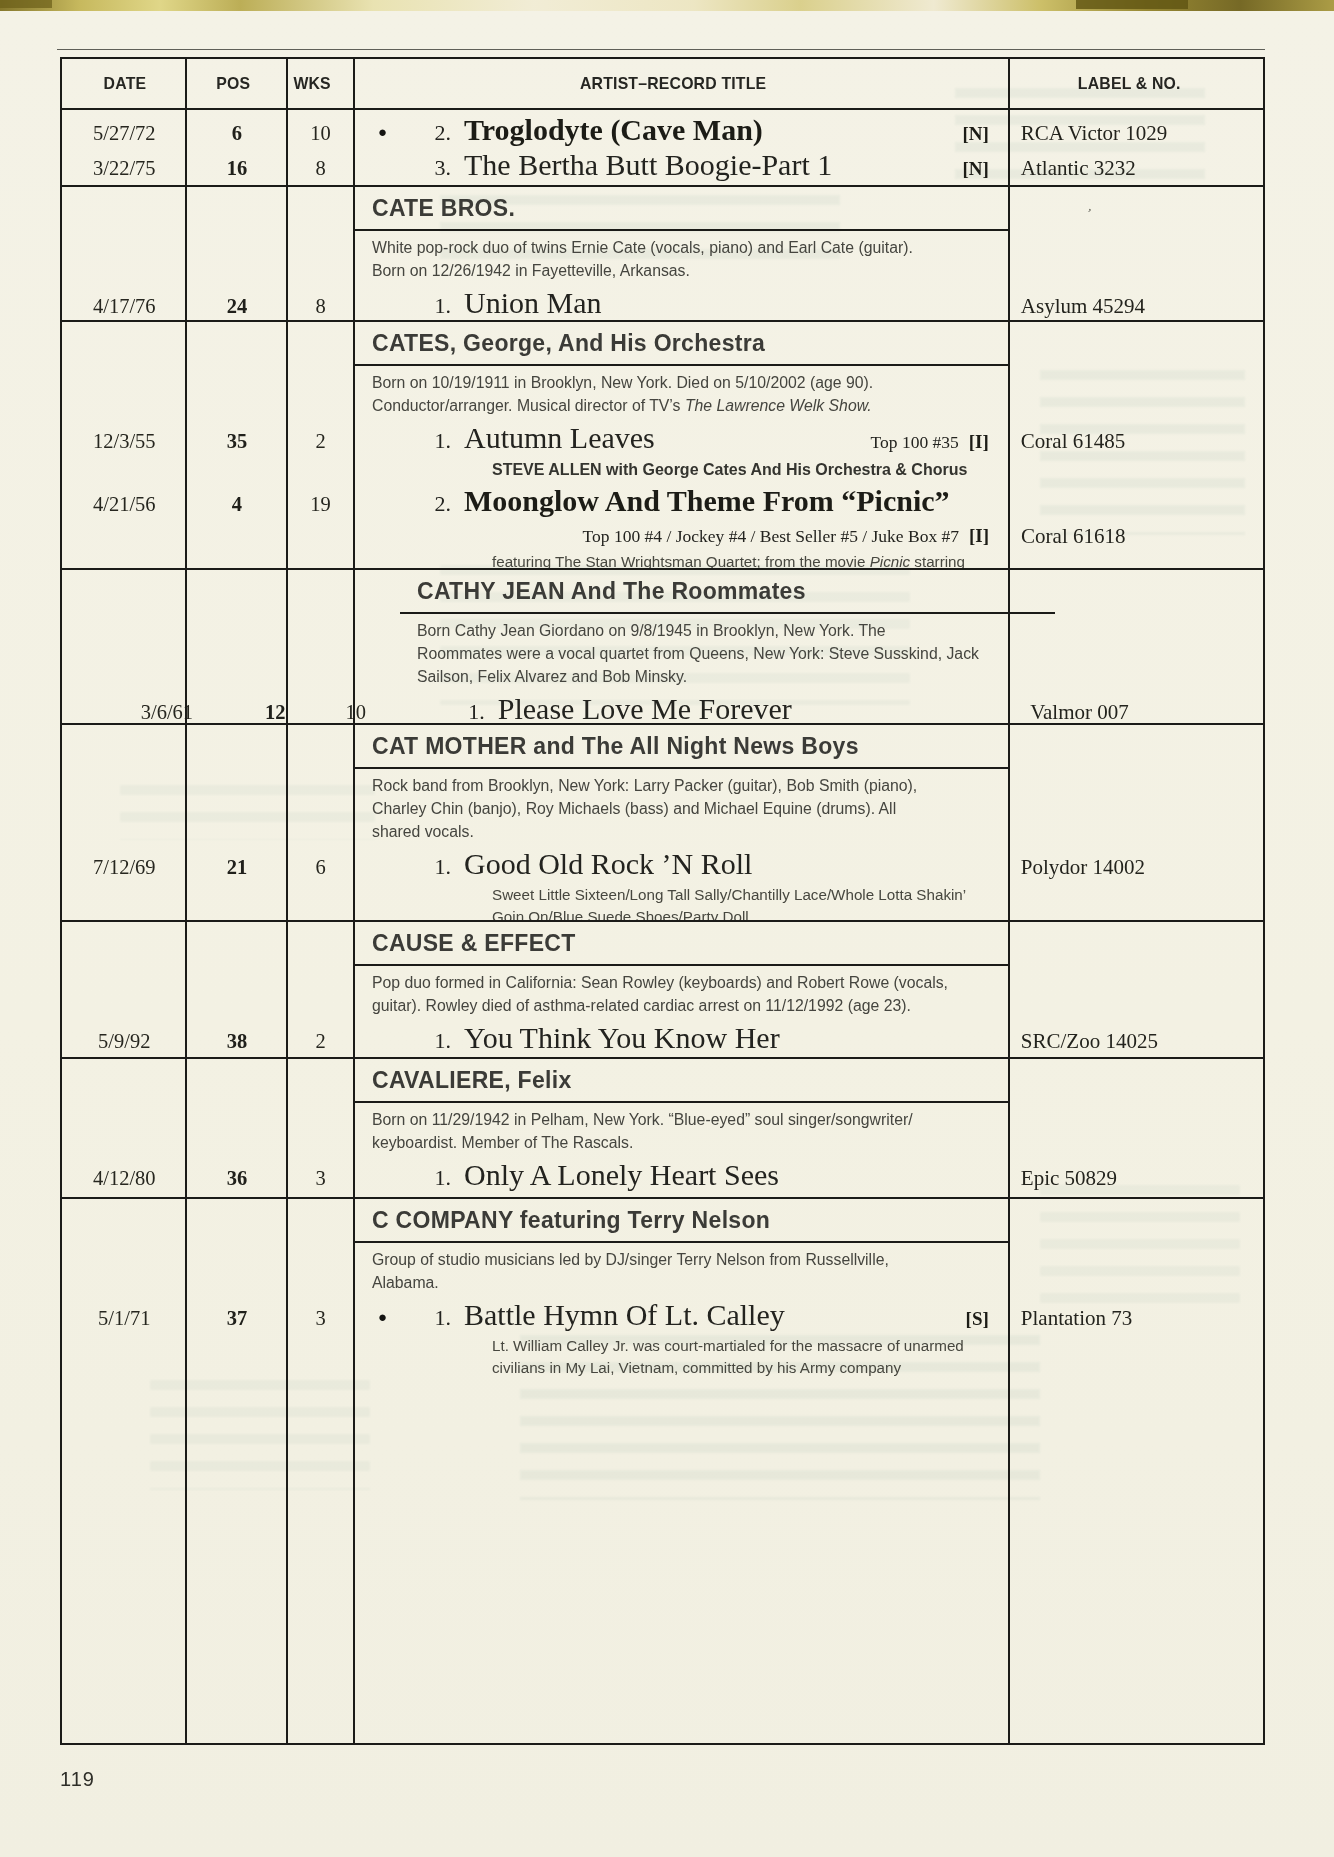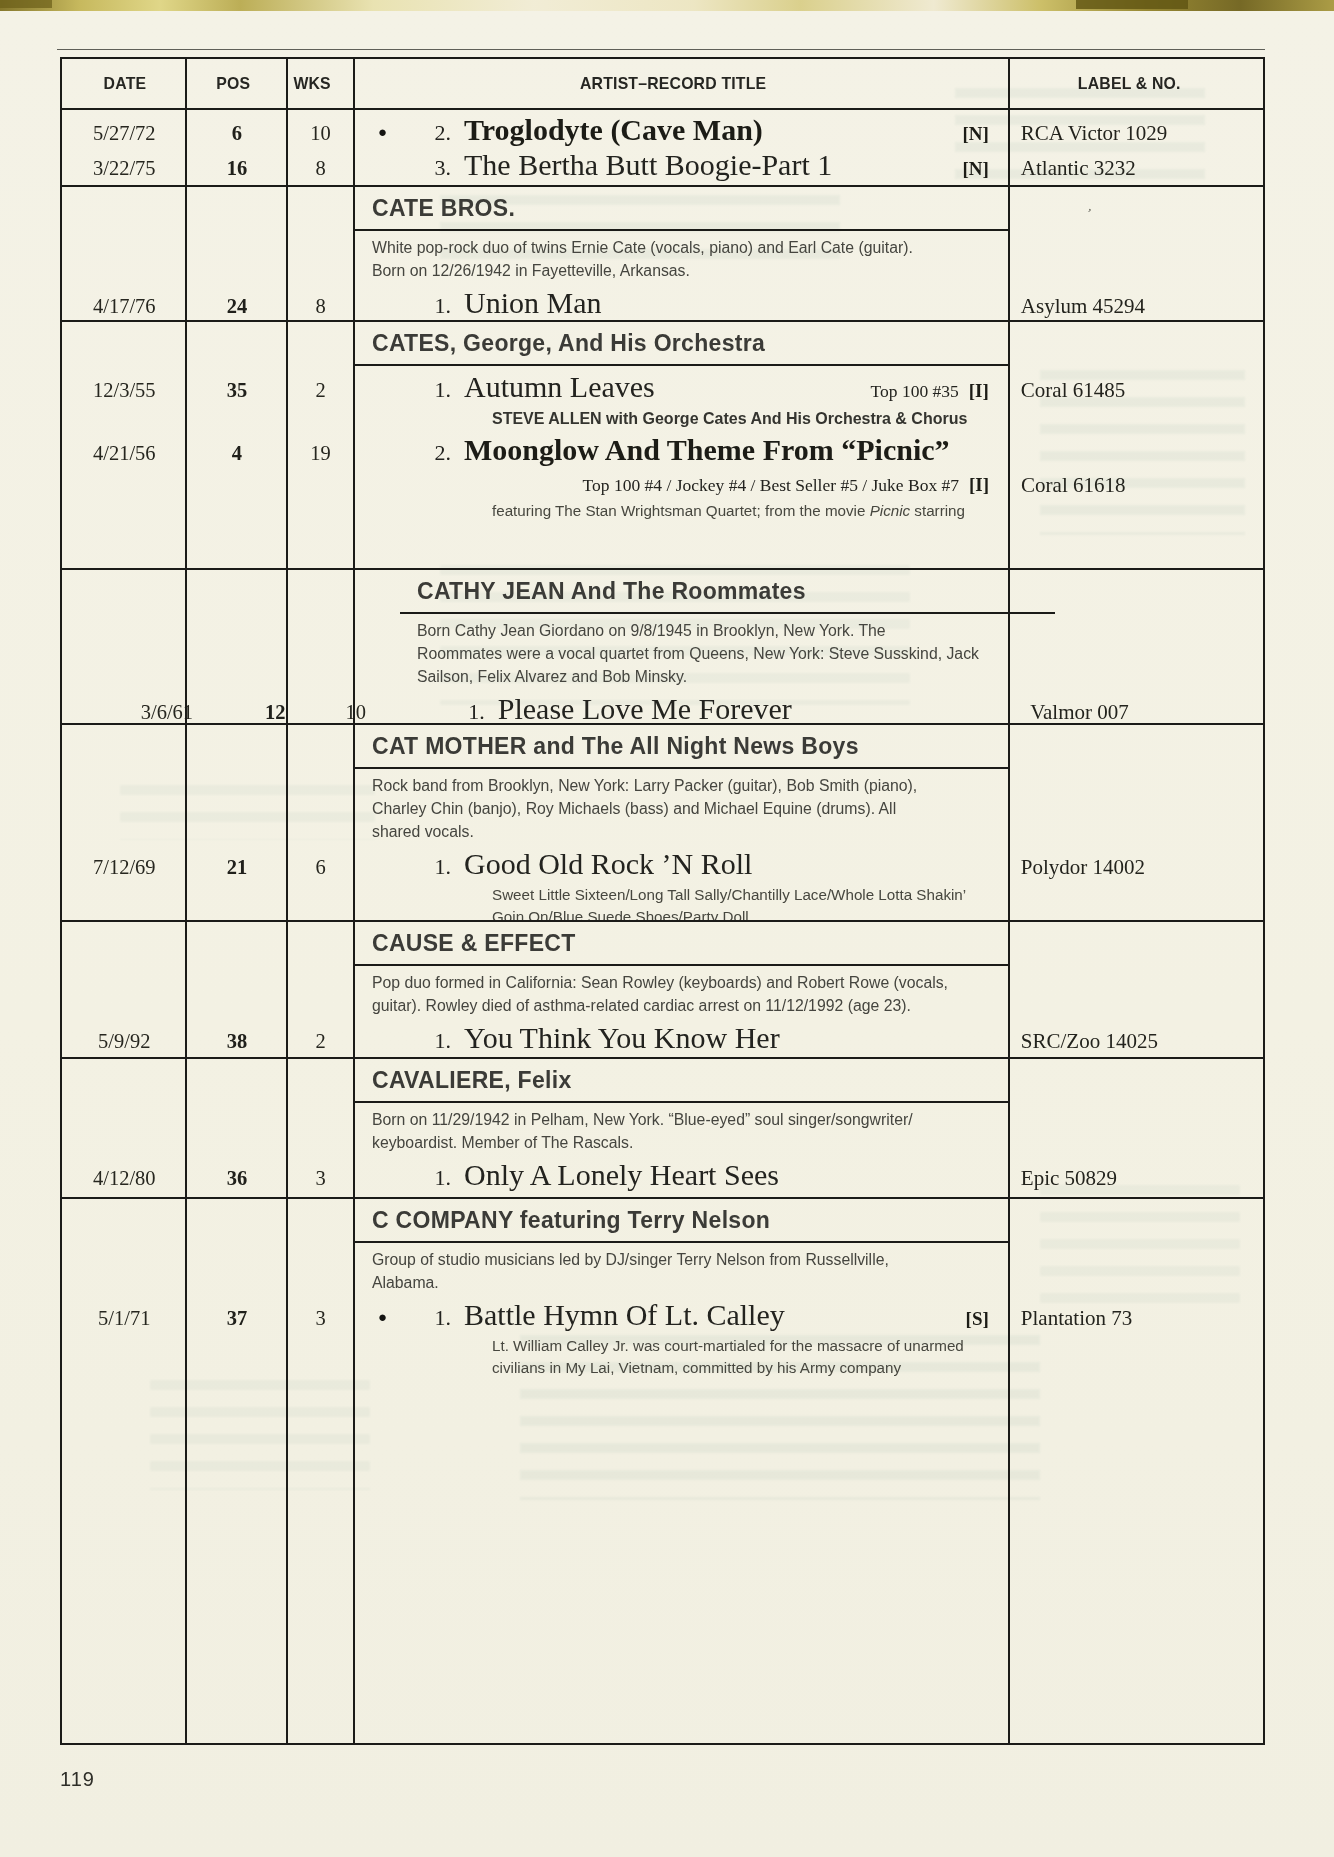--- a/index.html
+++ b/index.html
@@ -184,20 +184,24 @@
             <div class="c-wks">8</div>
             <div class="c-title">
               <div class="lead"><div class="num" style="display: inline;">1.</div></div>
               <div class="ttl">Union Man</div>
             </div>
             <div class="c-label">Asylum 45294</div>
           </div>
         </div>
         <div class="section" style="height: 248px;">
           <div class="artist">CATES, George, And His Orchestra</div>
+          <div class="bio">
+            <div><span>Born on 10/19/1911 in Brooklyn, New York. Died on 5/10/2002 (age 90).</span></div>
+            <div><span>Conductor/arranger. Musical director of TV’s </span><span class="it">The Lawrence Welk Show.</span></div>
+          </div>
           <div class="row mt6">
             <div class="c-date">12/3/55</div>
             <div class="c-pos">35</div>
             <div class="c-wks">2</div>
             <div class="c-title">
               <div class="lead"><div class="num" style="display: inline;">1.</div></div>
               <div class="ttl">Autumn Leaves</div>
               <div class="noteR">
                 <div class="nr-text">Top 100 #35</div>
                 <div class="tag">[I]</div>

